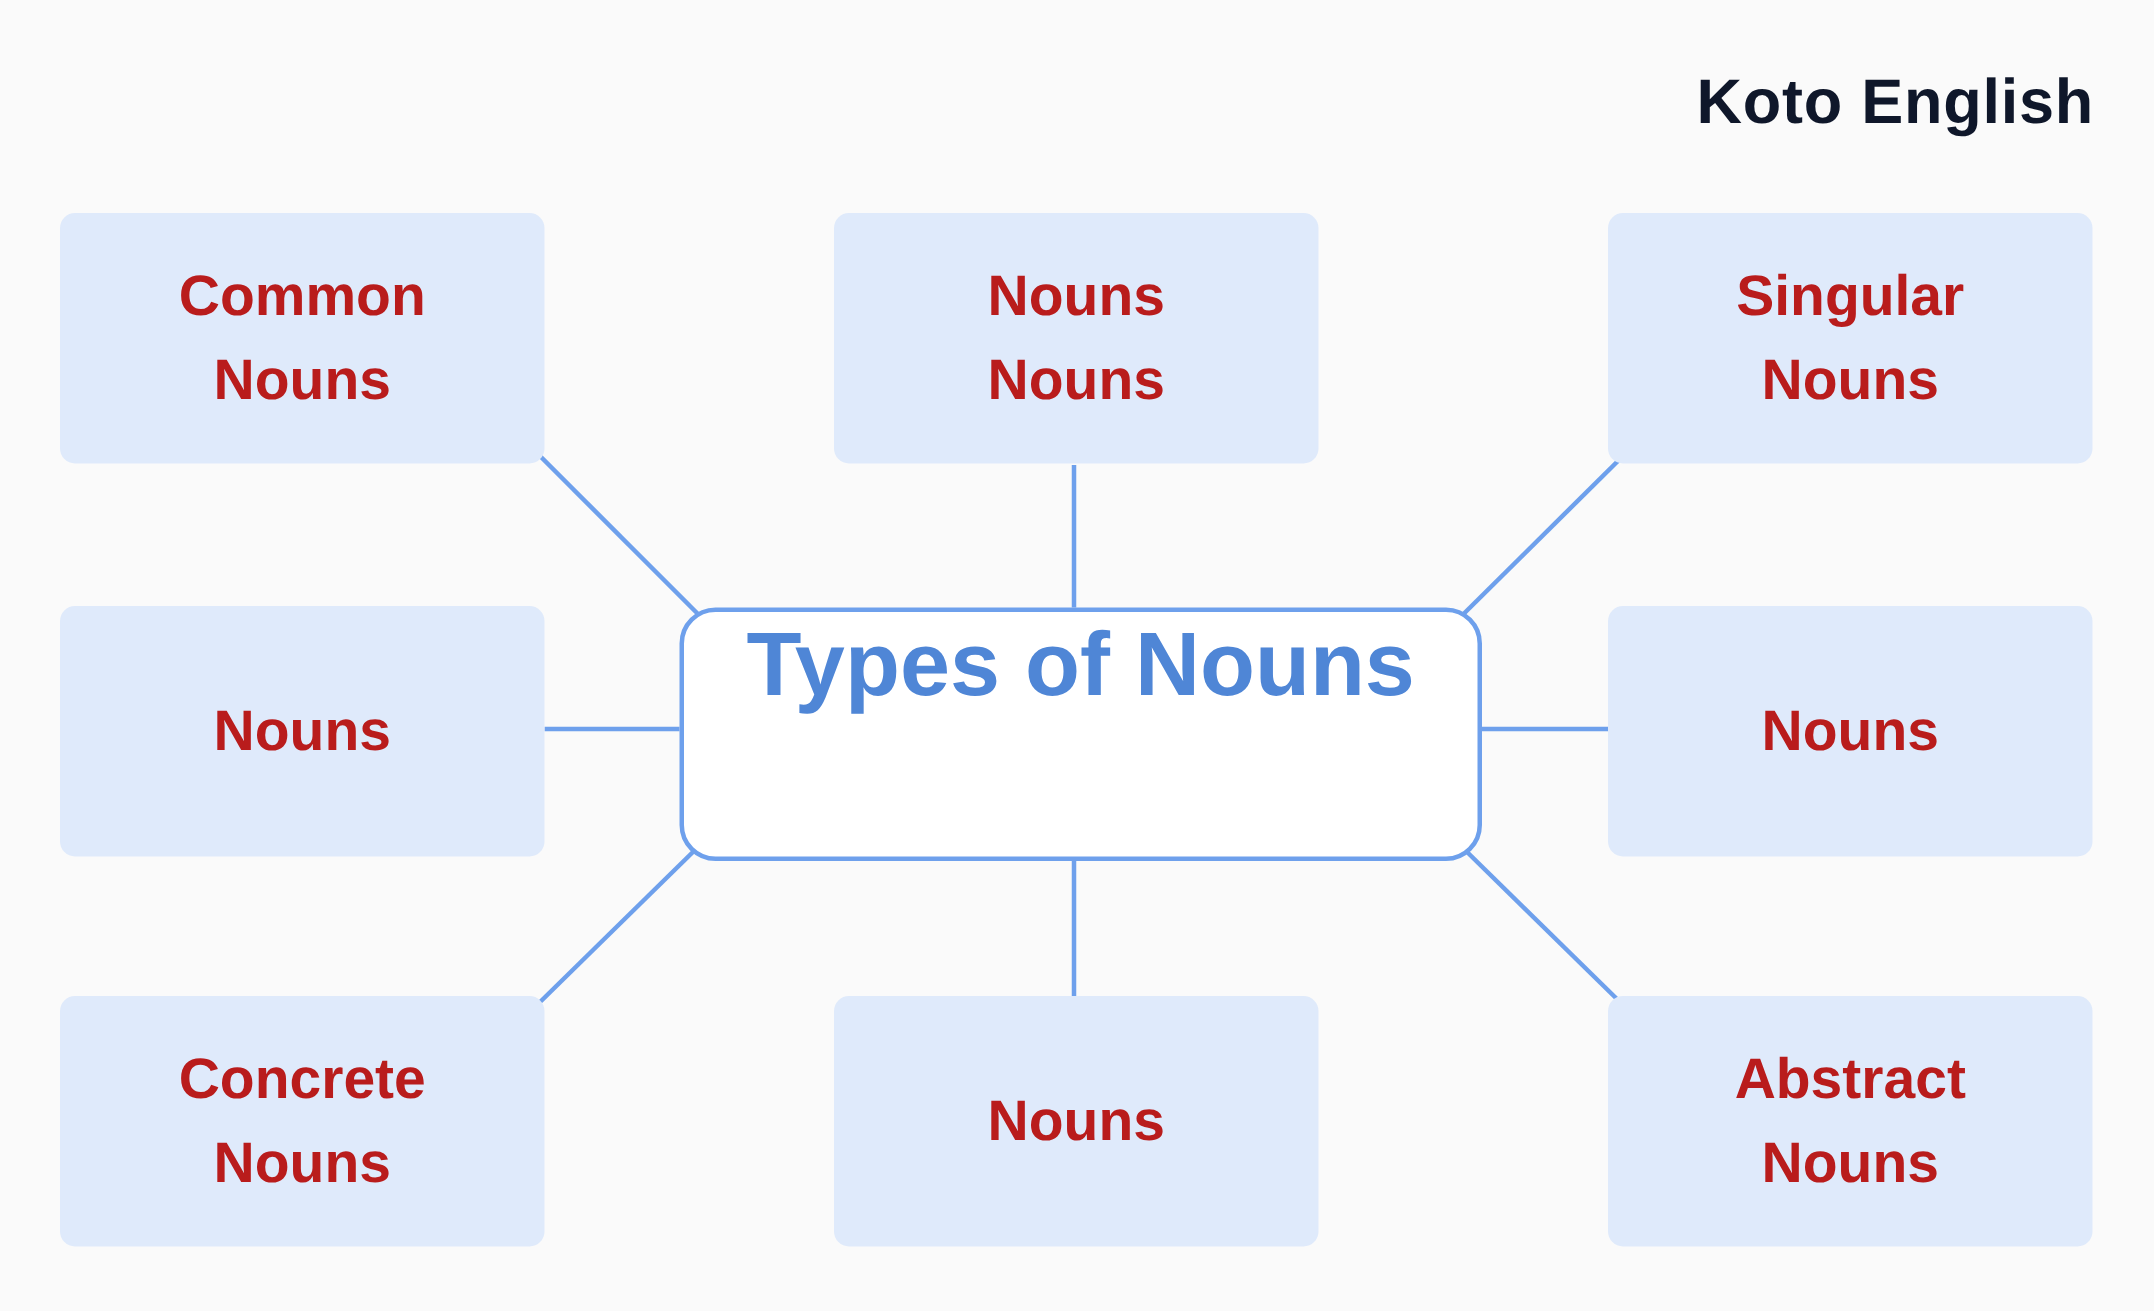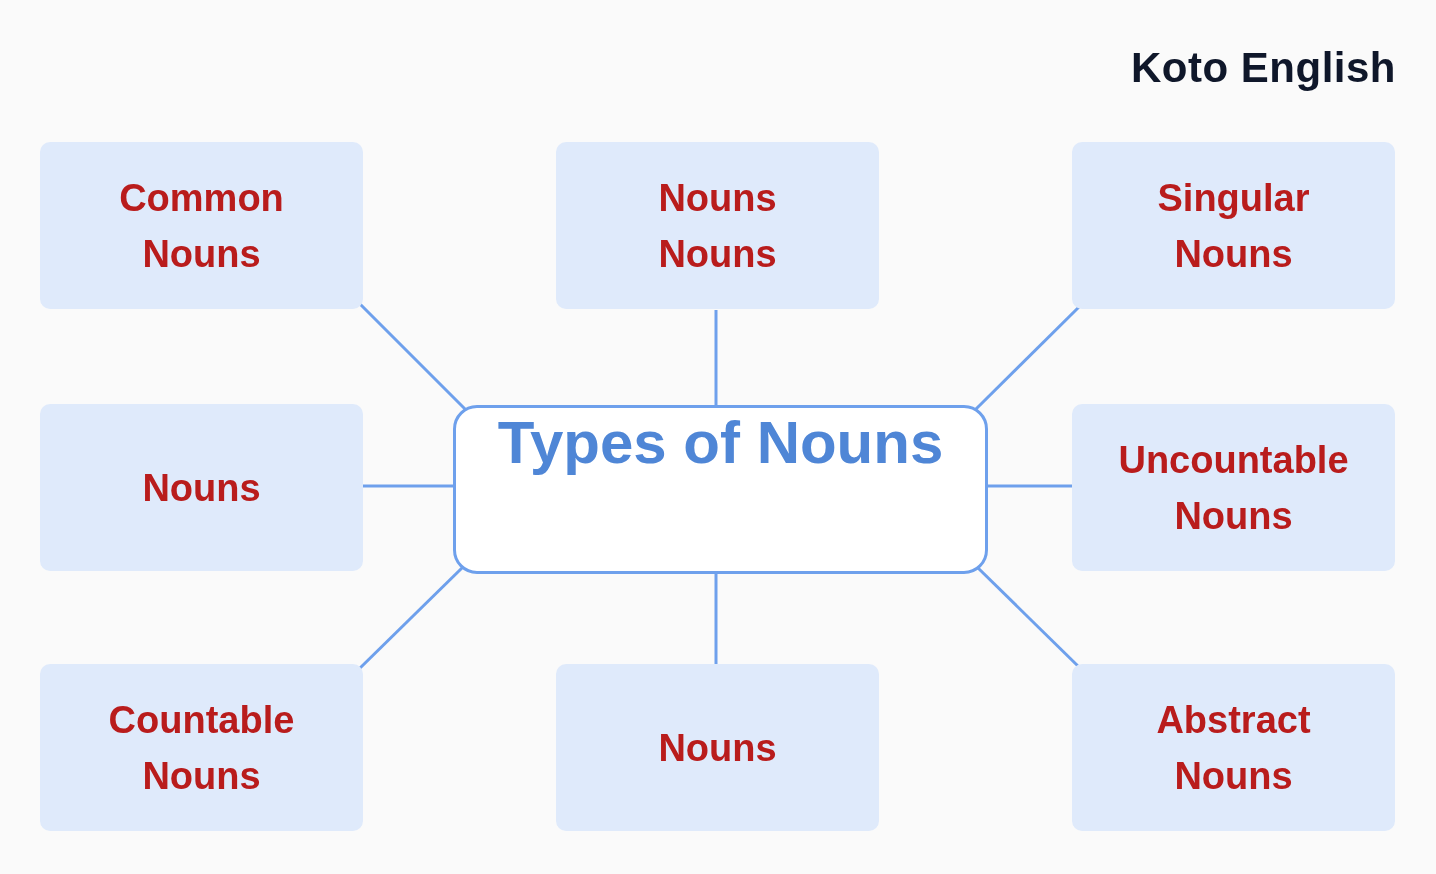--- a/index.html
+++ b/index.html
@@ -67,27 +67,26 @@
       <span>Nouns</span>
     </div>
 </div>
 <div class="node" style="left:40px; top:404px;">
   <div>
       <span>Nouns</span>
     </div>
 </div>
 <div class="node" style="left:1072px; top:404px;">
   <div>
-      <span>Uncountable</span>
       <span>Nouns</span>
     </div>
 </div>
 <div class="node" style="left:40px; top:664px;">
   <div>
-      <span>Countable</span>
+      <span>Concrete</span>
       <span>Nouns</span>
     </div>
 </div>
 <div class="node" style="left:556px; top:664px;">
   <div>
       <span>Nouns</span>
     </div>
 </div>
 <div class="node" style="left:1072px; top:664px;text-align:center;">
   <div>

